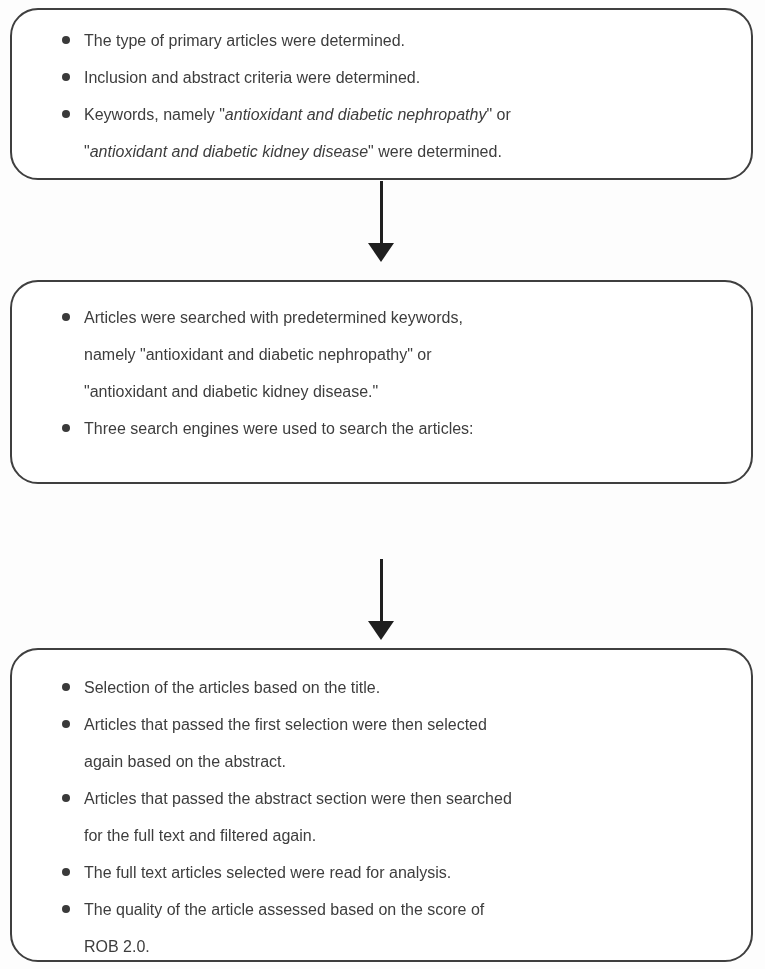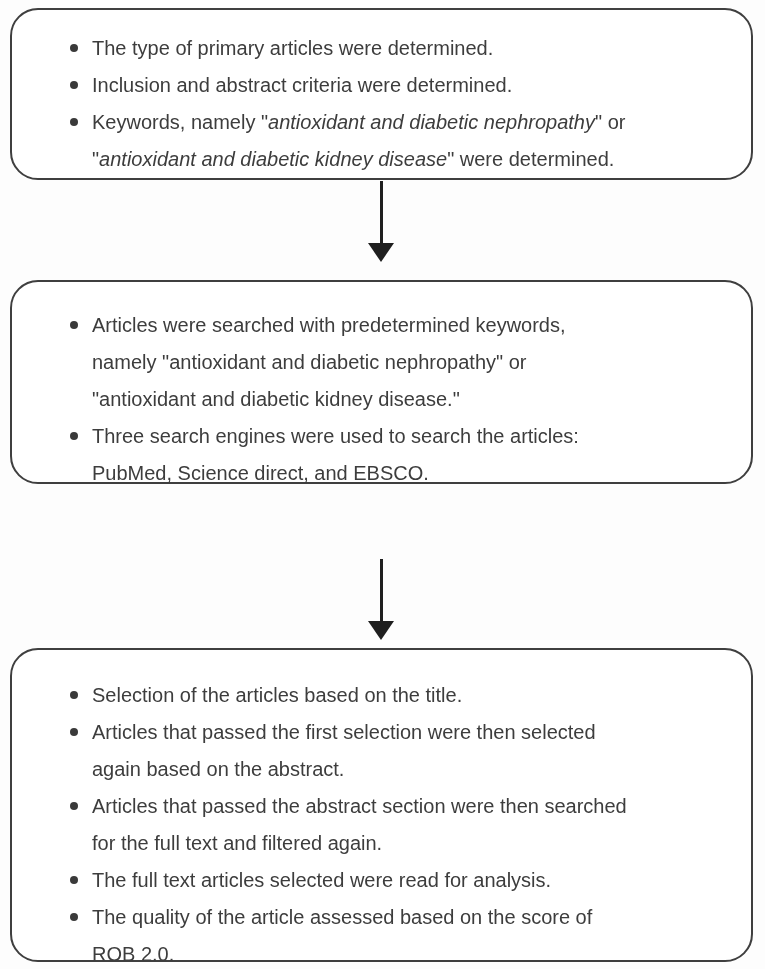--- a/index.html
+++ b/index.html
@@ -24,23 +24,23 @@
     background: #ffffff;
     border: 2.5px solid #3f3f3f;
     border-radius: 28px;
   }
   #box-1 { top: 8px;   height: 172px; }
   #box-2 { top: 280px; height: 204px; }
   #box-3 { top: 648px; height: 314px; }
 
   .process-box ul {
     list-style: none;
-    margin: 12px;
+    margin: 4px;
     padding: 10px 14px 0 42px;
-    font-size: 20px;
+    font-size: 16px;
     line-height: 37px;
   }
   #box-1 ul { padding-top: 8px; }
   #box-2 ul { padding-top: 13px; }
   #box-3 ul { padding-top: 15px; }
 
   .process-box li {
     position: relative;
     padding-left: 26px;
   }
@@ -93,21 +93,21 @@
   </div>
 
   <div class="arrow" id="arrow-1">
     <div class="arrow-shaft"></div>
     <div class="arrow-head"></div>
   </div>
 
   <div class="process-box" id="box-2">
     <ul>
         <li><span>Articles were searched with predetermined keywords,</span><br><span>namely "antioxidant and diabetic nephropathy" or</span><br><span>"antioxidant and diabetic kidney disease."</span></li>
-        <li><span>Three search engines were used to search the articles:</span><br><span>PubMed, Science direct, and EBSCO.</span></li>
+        <li><span>Three search engines were used to search the articles:</span><br></li>
       </ul>
   </div>
 
   <div class="arrow" id="arrow-2">
     <div class="arrow-shaft"></div>
     <div class="arrow-head"></div>
   </div>
 
   <div class="process-box" id="box-3">
     <ul>

